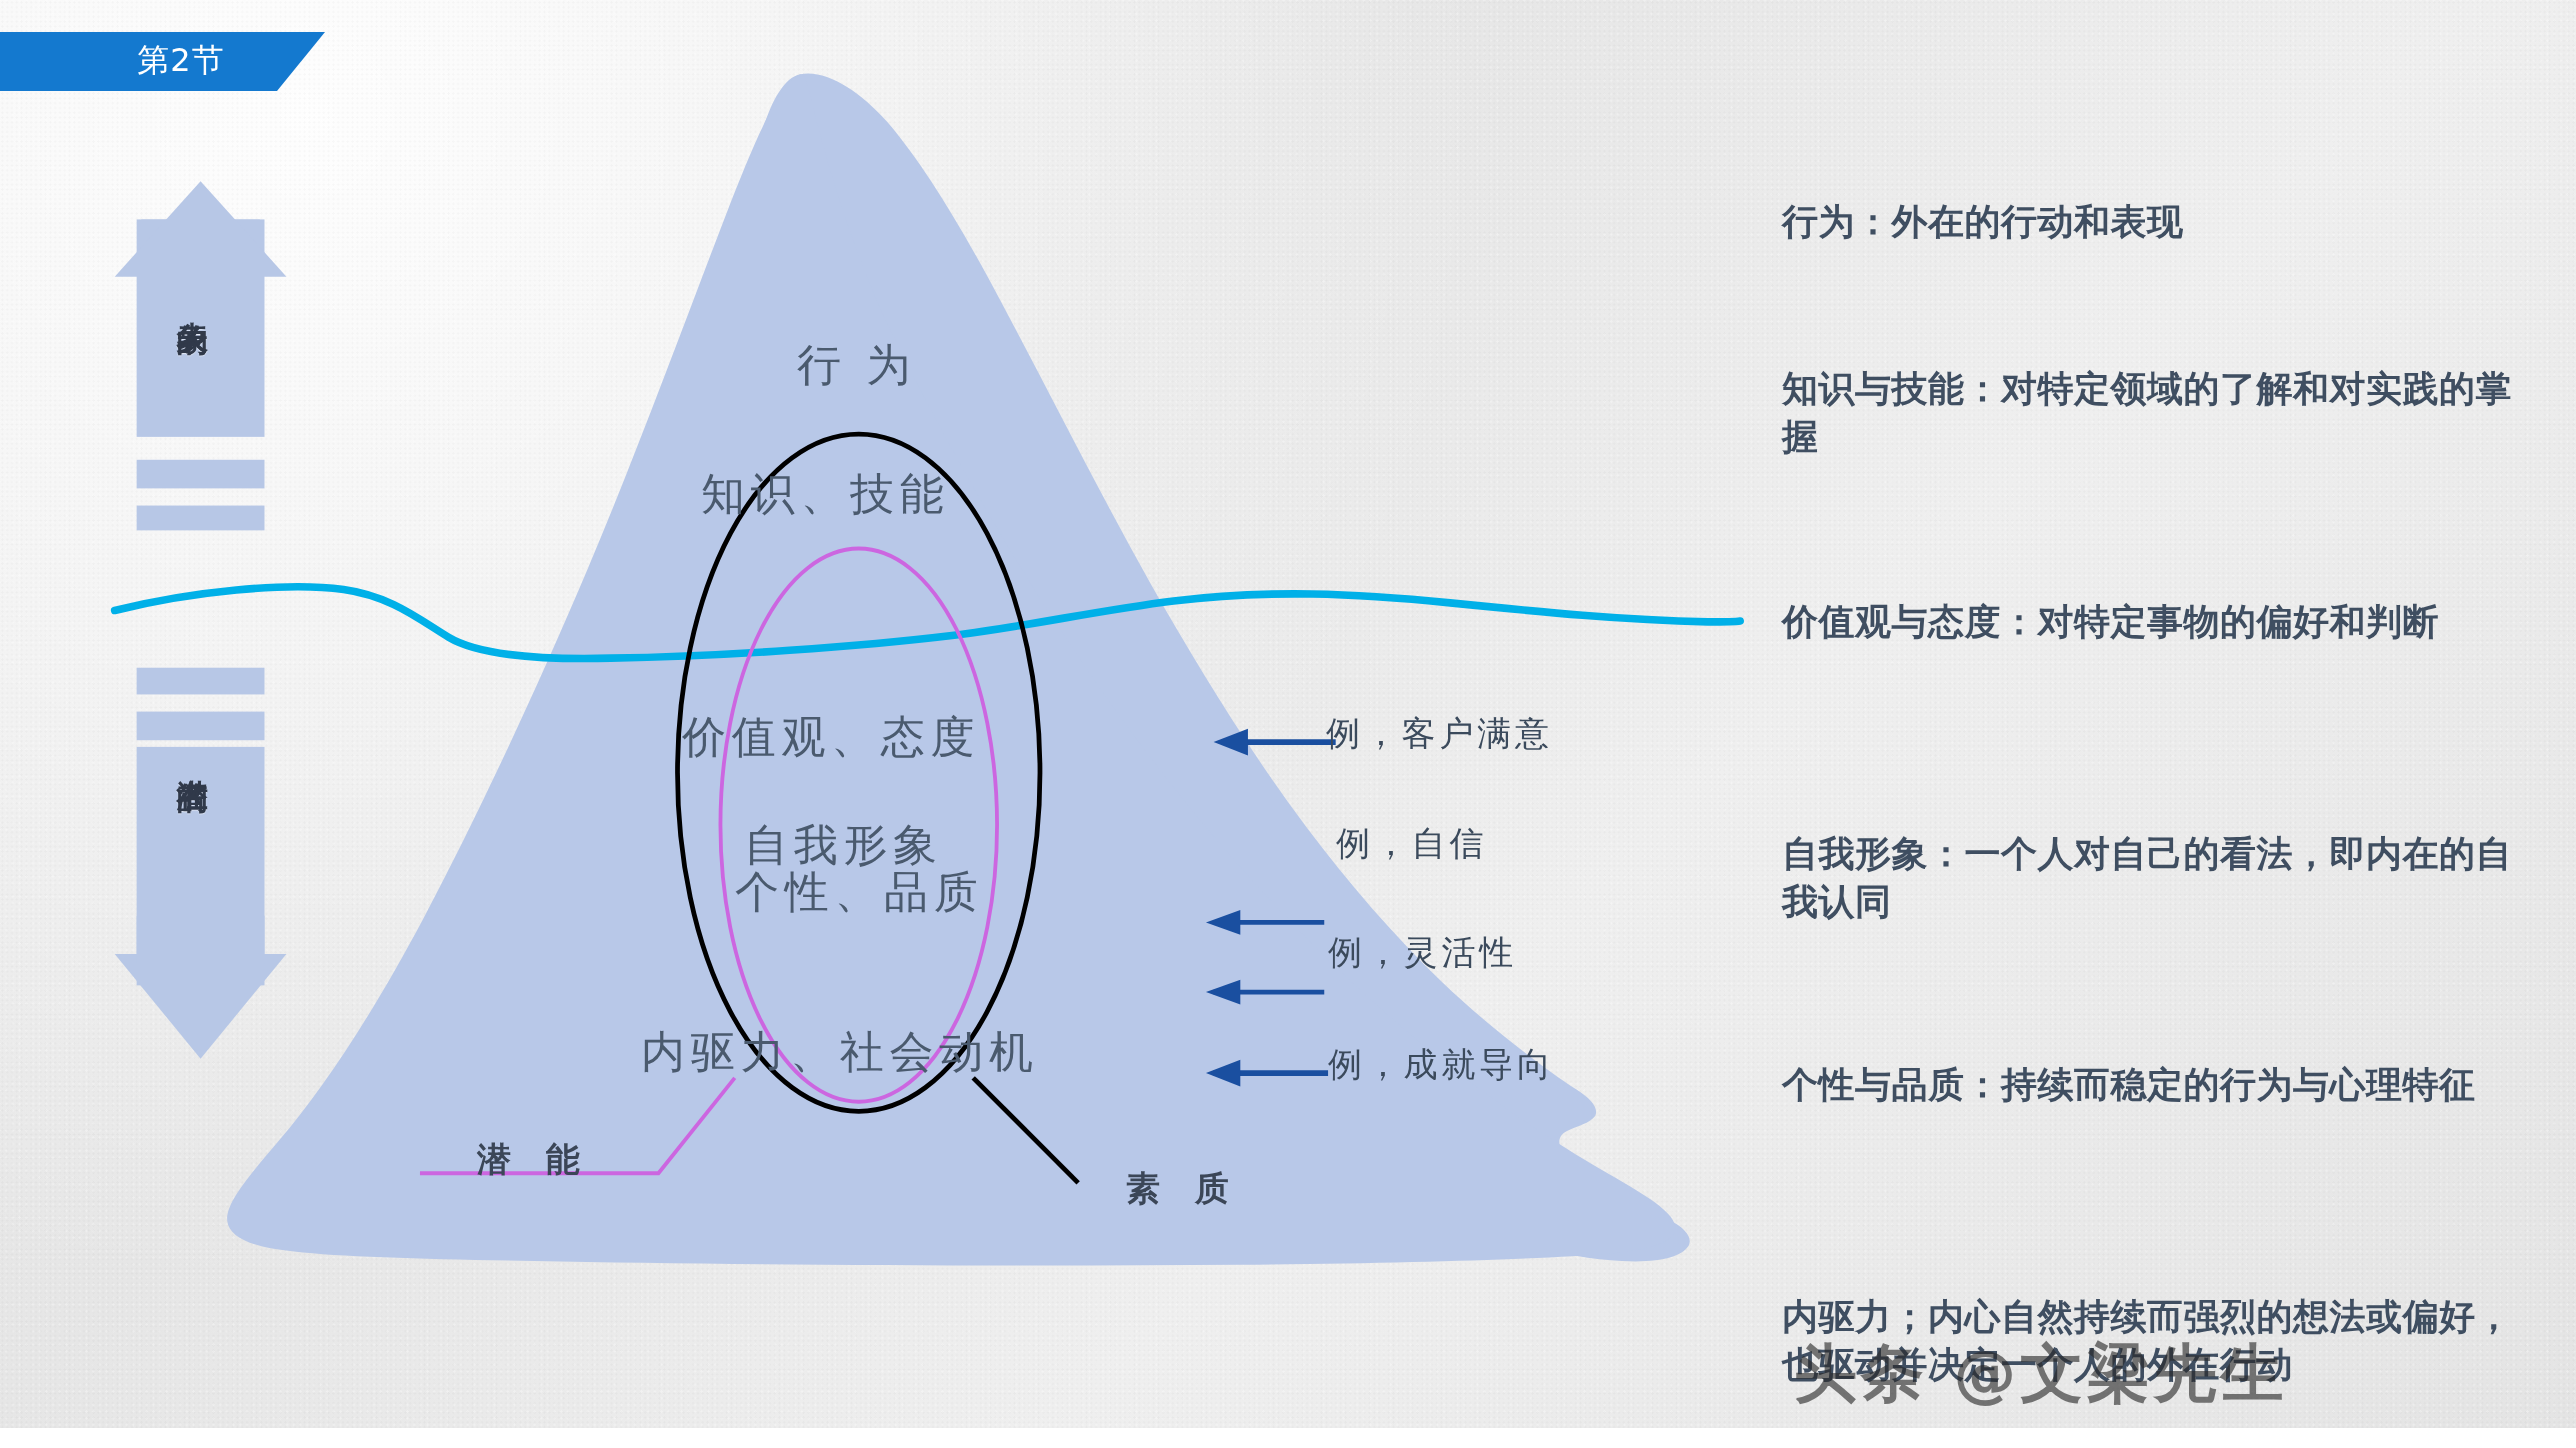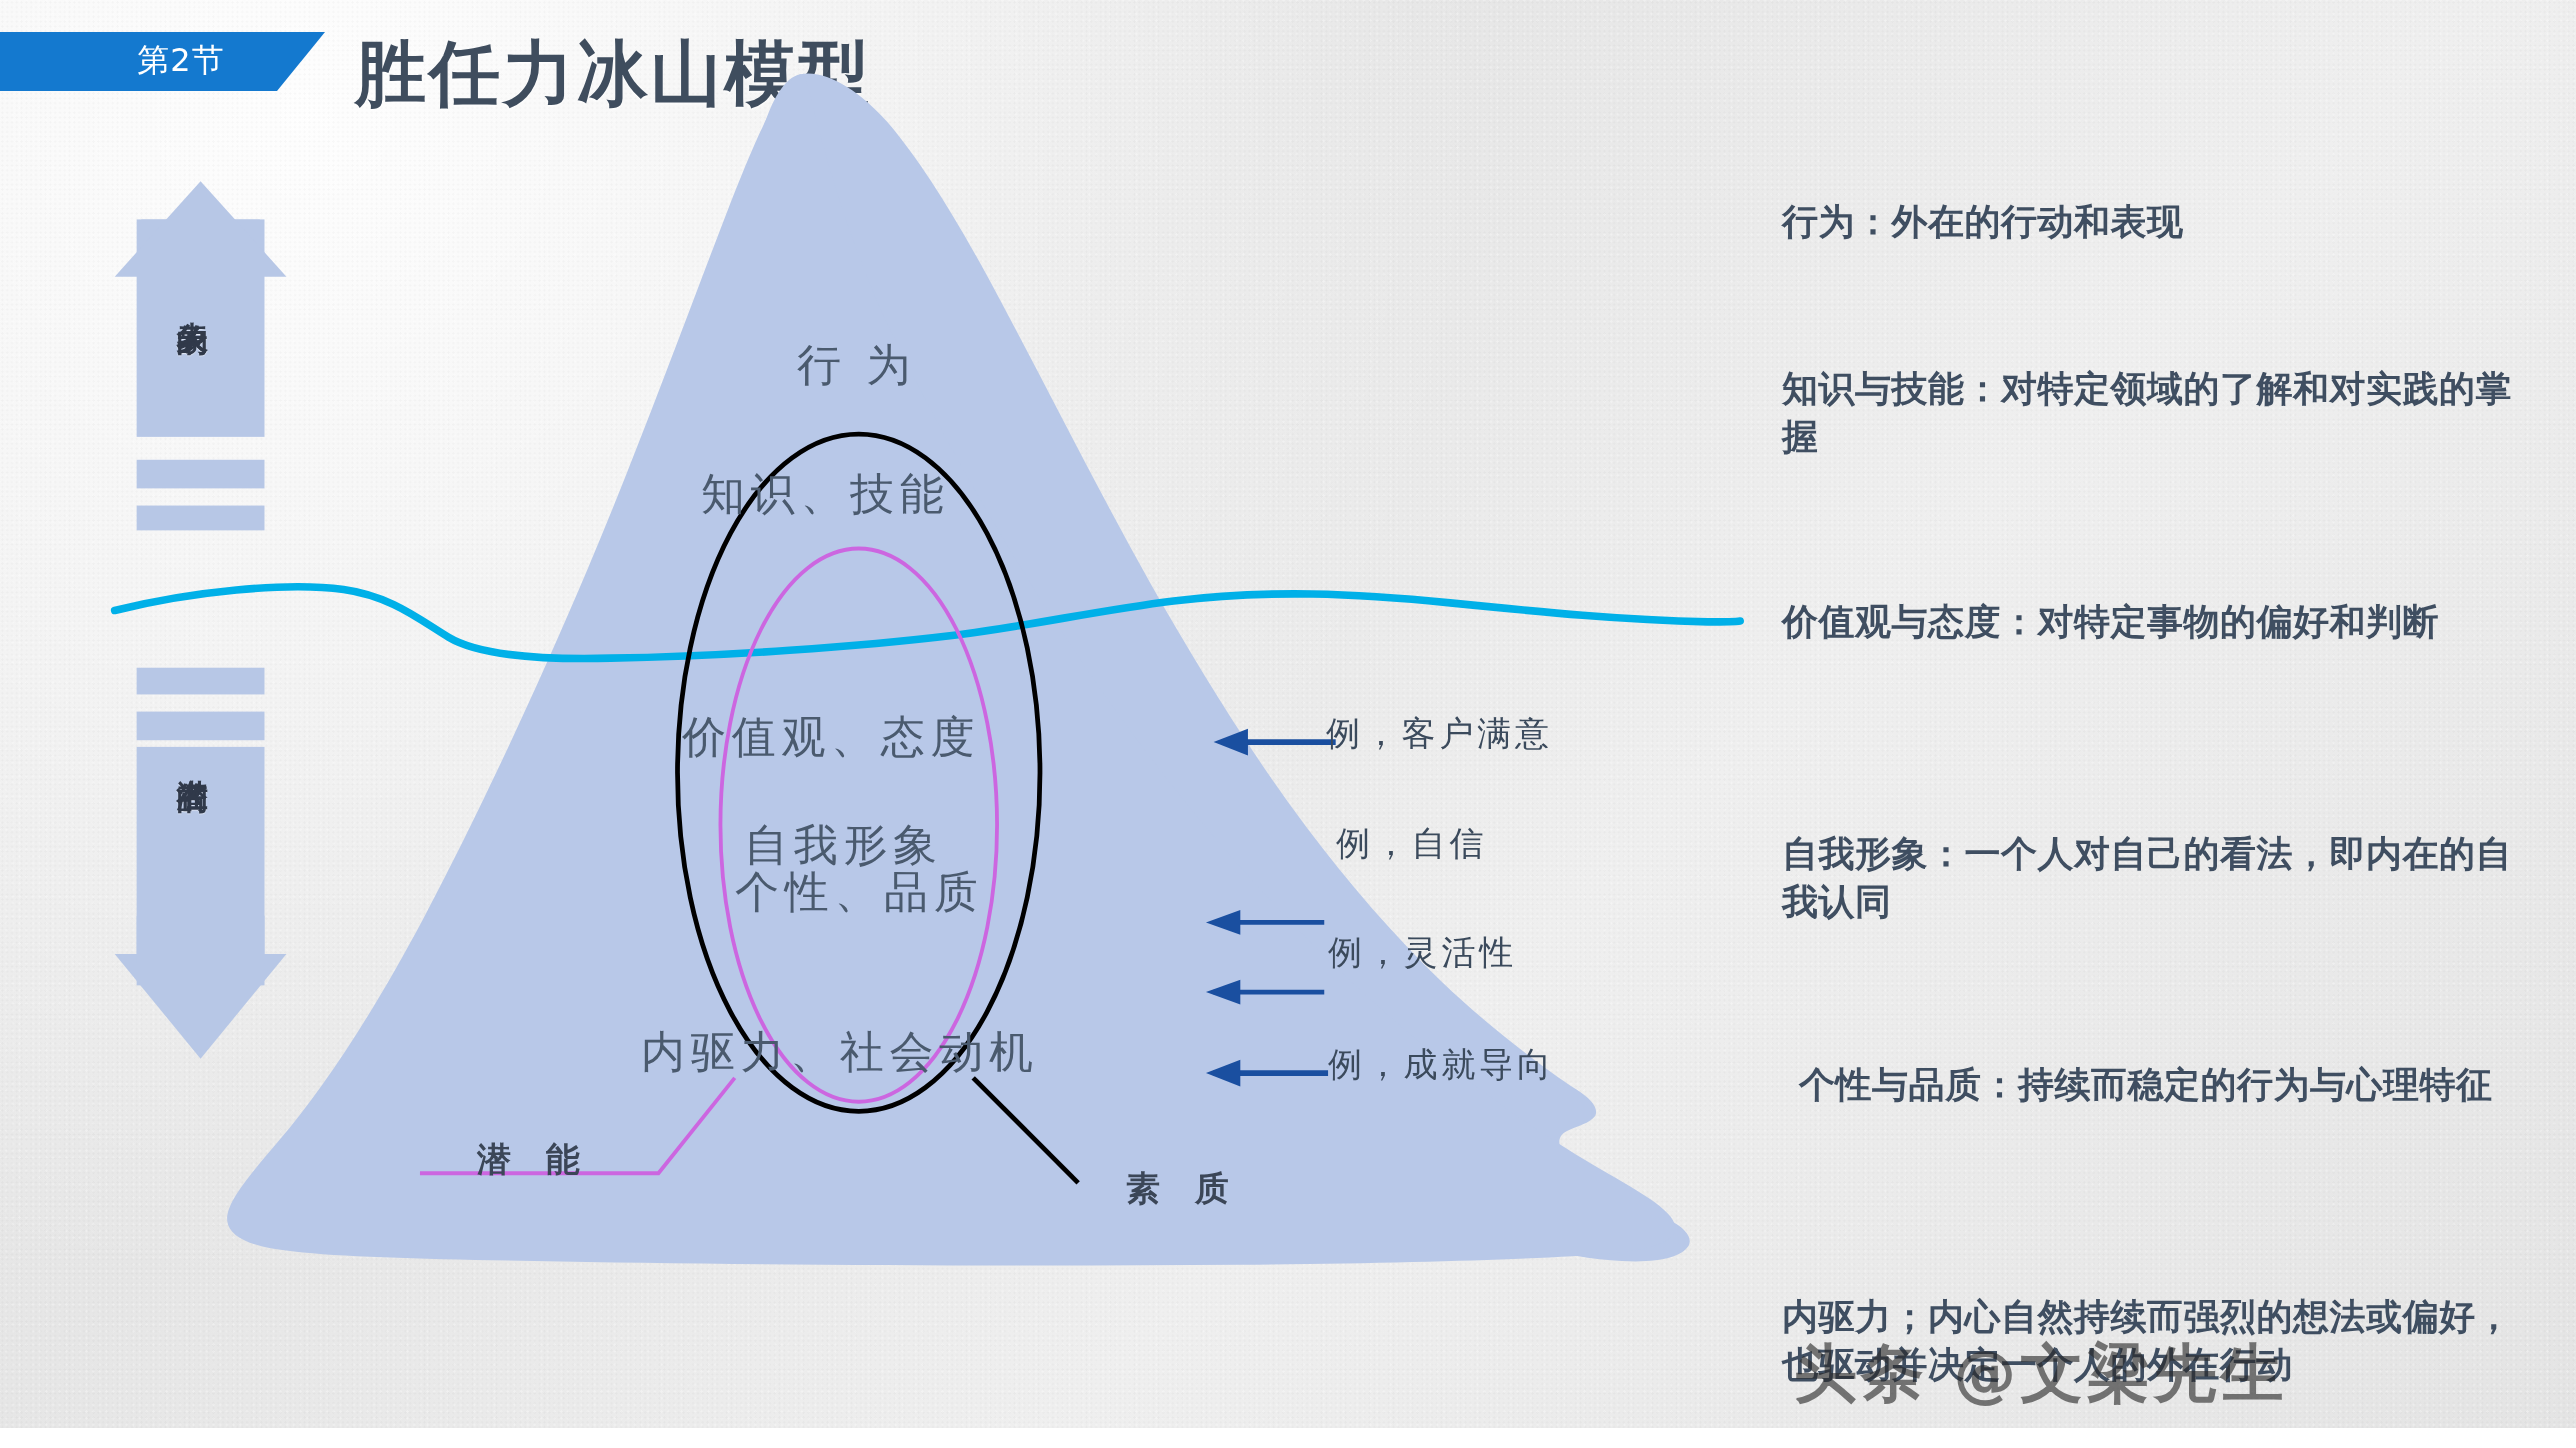--- a/index.html
+++ b/index.html
@@ -139,21 +139,20 @@
 </head>
 <body>
 
 <div id="slide">
 
   <div id="noise"></div>
 
   <div id="header-band"></div>
   <div id="header-band-tip"></div>
   <div id="section-badge">第2节</div>
-  <div id="page-title">胜任力冰山模型</div>
 
   <svg class="layer" viewBox="0 0 2700 1518">
 
     <g>
       <path d="M 182,230 L 272,230 L 272,455 L 148,455 L 148,230 Z" fill="#b7c7e6"></path>
       <path d="M 210,193 L 288,285 L 132,285 Z" fill="#b7c7e6"></path>
       <rect x="143" y="230" width="134" height="228" fill="#b7c7e6"></rect>
       <path d="M 210,190 L 300,290 L 120,290 Z" fill="#b7c7e6"></path>
     </g>
 
@@ -259,19 +258,19 @@
 
   <div class="example" style="left:1326px; top:711px;">例，客户满意</div>
   <div class="example" style="left:1336px; top:821px;">例，自信</div>
   <div class="example" style="left:1328px; top:930px;">例，灵活性</div>
   <div class="example" style="left:1328px; top:1042px;">例，成就导向</div>
 
   <div class="explain" style="top:198px;">行为：外在的行动和表现</div>
   <div class="explain" style="top:365px;">知识与技能：对特定领域的了解和对实践的掌握</div>
   <div class="explain" style="top:830px;">自我形象：一个人对自己的看法，即内在的自我认同</div>
   <div class="explain" style="top:598px;">价值观与态度：对特定事物的偏好和判断</div>
-  <div class="explain" style="top:1061px;margin-left:17px;">个性与品质：持续而稳定的行为与心理特征</div>
+  <div class="explain" style="top:1061px;">个性与品质：持续而稳定的行为与心理特征</div>
   <div class="explain" style="top:1293px;">内驱力；内心自然持续而强烈的想法或偏好，也驱动并决定一个人的外在行动</div>
 
   <div id="watermark">头条 @文梁先生</div>
 
 </div>
 
 
 </body></html>

